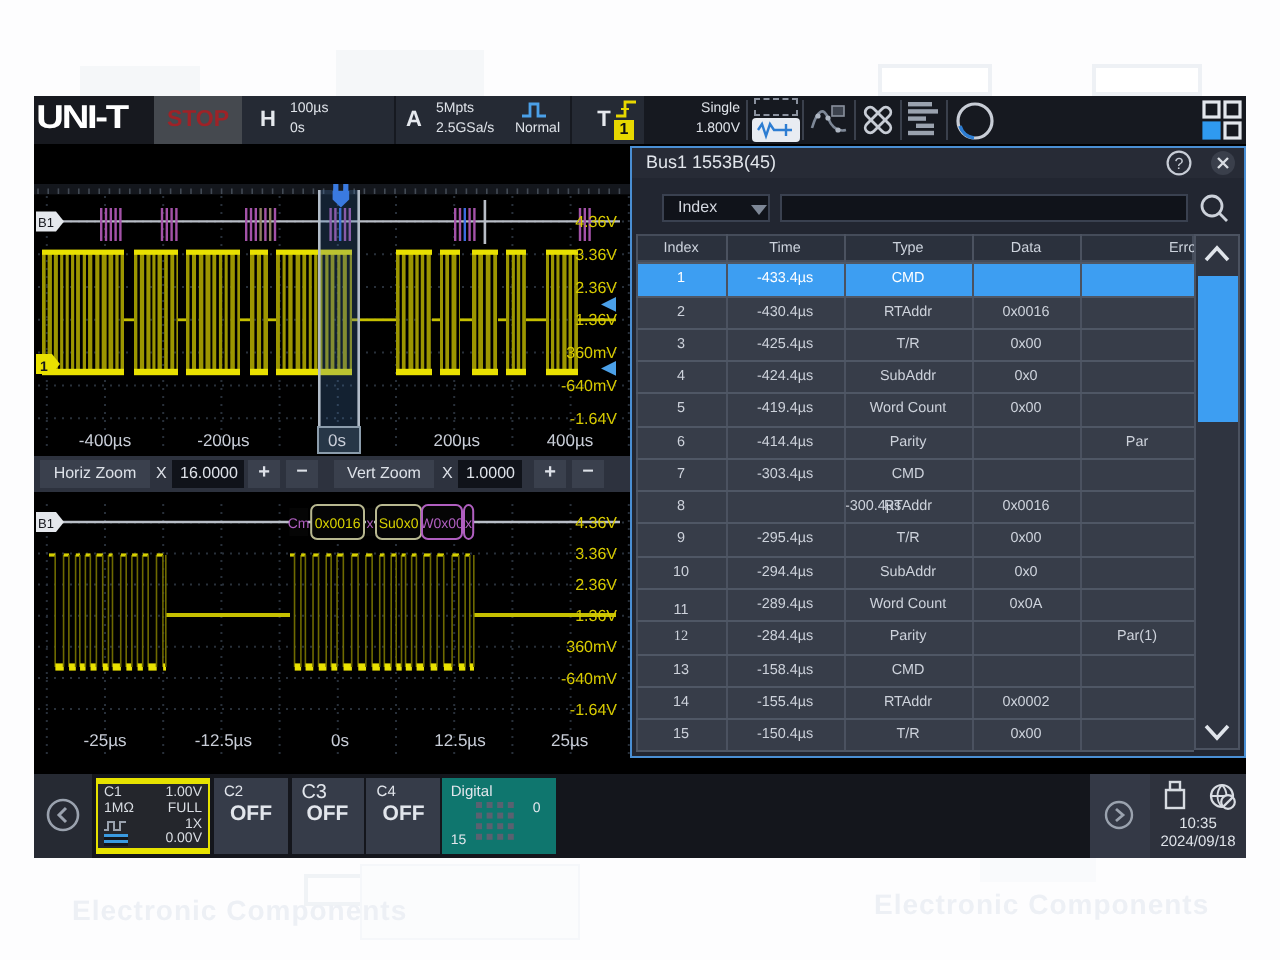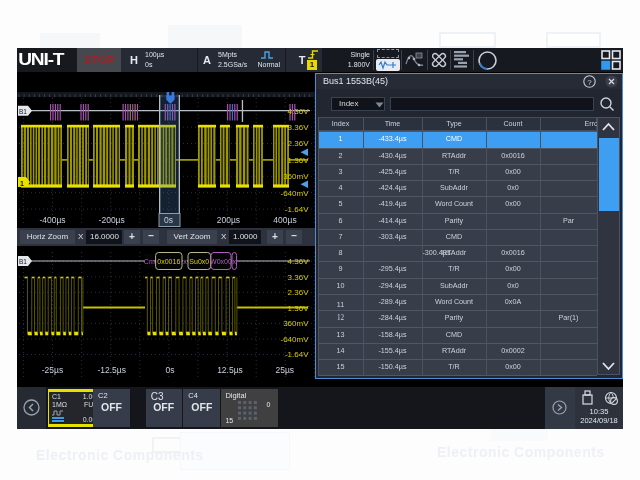--- a/index.html
+++ b/index.html
@@ -527,21 +527,21 @@
     </div>
     <div class="abs" style="left:74px;top:23px;width:204px;height:14px;background:#10131a;border:1px solid #3a4150;"></div>
     <svg class="abs" style="left:283px;top:22px;" width="16" height="16" viewBox="0 0 16 16">
         <circle cx="7" cy="7" r="5" fill="none" stroke="#ccd1da" stroke-width="1.4"></circle>
         <path d="M10.8 10.8 L14.5 14.5" stroke="#ccd1da" stroke-width="1.4"></path>
       </svg>
     <div style="position:absolute;left:2px;top:43.0px;width:279px;height:14.3px;background:#2b313d;border:1px solid #454c5a;box-sizing:border-box;"></div>
 <div class="tc" style="left:2px;top:43.0px;width:45px;height:14.3px;line-height:14.3px;color:#ccd2dc;">Index</div>
 <div class="tc" style="left:47px;top:43.0px;width:59px;height:14.3px;line-height:14.3px;color:#ccd2dc;">Time</div>
 <div class="tc" style="left:106px;top:43.0px;width:64px;height:14.3px;line-height:14.3px;color:#ccd2dc;">Type</div>
-<div class="tc" style="left:170px;top:43.0px;width:54px;height:14.3px;line-height:14.3px;color:#ccd2dc;">Count</div>
+<div class="tc" style="left:170px;top:43.0px;width:54px;height:14.3px;line-height:14.3px;color:#ccd2dc;">Data</div>
 <div class="tc" style="left:224px;top:43.0px;width:57px;height:14.3px;line-height:14.3px;color:#ccd2dc;margin-left:24px;">Error</div>
 <div style="position:absolute;left:2px;top:57.30px;width:279px;height:16.27px;background:#3d9ef2;"></div>
 <div class="tc" style="left:2px;top:57.30px;width:45px;height:16.27px;line-height:16.27px;color:#ffffff;">1</div>
 <div class="tc" style="left:47px;top:57.30px;width:59px;height:16.27px;line-height:16.27px;color:#ffffff;">-433.4µs</div>
 <div class="tc" style="left:106px;top:57.30px;width:64px;height:16.27px;line-height:16.27px;color:#ffffff;">CMD</div>
 <div style="position:absolute;left:2px;top:73.57px;width:279px;height:16.27px;background:#373d49;"></div>
 <div class="tc" style="left:2px;top:73.57px;width:45px;height:16.27px;line-height:16.27px;color:#cdd2db;">2</div>
 <div class="tc" style="left:47px;top:73.57px;width:59px;height:16.27px;line-height:16.27px;color:#cdd2db;">-430.4µs</div>
 <div class="tc" style="left:106px;top:73.57px;width:64px;height:16.27px;line-height:16.27px;color:#cdd2db;">RTAddr</div>
 <div class="tc" style="left:170px;top:73.57px;width:54px;height:16.27px;line-height:16.27px;color:#cdd2db;">0x0016</div>
@@ -654,34 +654,34 @@
       <div class="abs" style="left:3px;top:9px;">1MΩ</div>
         <div class="abs" style="right:3px;top:9px;">FULL</div>
       <svg class="abs" style="left:3px;top:18px;" width="13" height="6" viewBox="0 0 13 6">
           <path d="M0 5 h2 v-4 h3 v4 h3 v-4 h3" fill="none" stroke="#9aa2ae" stroke-width="1"></path>
         </svg>
         <div class="abs" style="right:3px;top:17px;">1X</div>
       <div class="abs" style="left:3px;top:25px;width:12px;height:6px;background:repeating-linear-gradient(#3a9ae0 0 1.5px,#14161c 1.5px 3px);"></div>
         <div class="abs" style="right:3px;top:24px;">0.00V</div>
     </div>
 
-    <div class="abs" style="left:76px;top:2px;width:37px;height:37.5px;background:#363c49;color:#e2e6ec;">
+    <div class="abs" style="left:90px;top:2px;width:37px;height:37.5px;background:#363c49;color:#e2e6ec;">
         <div class="abs" style="left:5px;top:2px;font-size:7.5px;">C2</div>
         <div class="abs" style="left:0;top:12px;width:37px;text-align:center;font-size:10.5px;font-weight:bold;">OFF</div>
       </div>
     <div class="abs" style="left:128.7px;top:2px;width:36px;height:37.5px;background:#363c49;color:#e2e6ec;">
         <div class="abs" style="left:5px;top:2px;font-size:10px;">C3</div>
         <div class="abs" style="left:0;top:12px;width:36px;text-align:center;font-size:10.5px;font-weight:bold;">OFF</div>
       </div>
     <div class="abs" style="left:166.3px;top:2px;width:37px;height:37.5px;background:#363c49;color:#e2e6ec;">
         <div class="abs" style="left:5px;top:2px;font-size:7.5px;">C4</div>
         <div class="abs" style="left:0;top:12px;width:37px;text-align:center;font-size:10.5px;font-weight:bold;">OFF</div>
       </div>
 
-    <div class="abs" style="left:204.4px;top:2px;width:57px;height:37.5px;background:#404040;color:#e2e6ec;">
+    <div class="abs" style="left:204.4px;top:2px;width:57px;height:37.5px;background:#0f766e;color:#e2e6ec;">
       <div class="abs" style="left:4px;top:2px;font-size:7.5px;">Digital</div>
       <div class="abs" style="left:45px;top:12px;font-size:7px;">0</div>
       <div class="abs" style="left:4px;top:28px;font-size:7px;">15</div>
       <svg class="abs" style="left:17px;top:12px;" width="22" height="23" viewBox="0 0 22 23">
           <g fill="#5a6170">
       <rect x="0" y="0" width="3" height="3"></rect>
             <rect x="5.3" y="0" width="3" height="3"></rect>
             <rect x="10.6" y="0" width="3" height="3"></rect>
             <rect x="15.9" y="0" width="3" height="3"></rect>
       <rect x="0" y="5.3" width="3" height="3"></rect>

